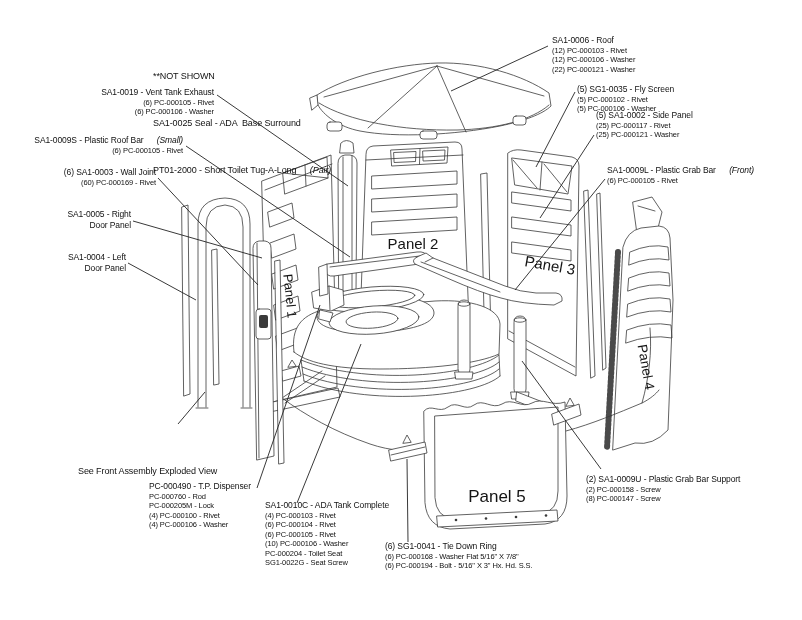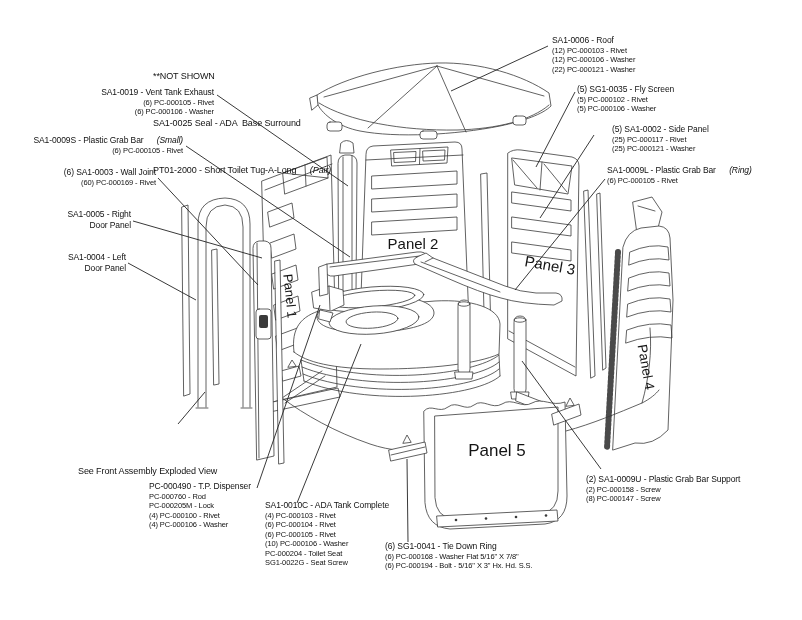--- a/index.html
+++ b/index.html
@@ -184,30 +184,30 @@
       <div class="t ns"><span>SA1-0025 Seal - ADA  Base Surround</span></div>
       <div class="t ns"><span>PT01-2000 - Short Toilet Tug-A-Long </span><span class="it">(Pair)</span></div>
     </div>
 
     <div class="lbl left" style="left:78px;top:430px">
       <div class="t ns">See Front Assembly Exploded View</div>
     </div>
 
   <div class="lbl left" style="left: 552px; top: 35px;"><div class="t"><span>SA1-0006 - Roof</span></div><div class="s">(12) PC-000103 - Rivet</div><div class="s">(12) PC-000106 - Washer</div><div class="s">(22) PC-000121 - Washer</div></div>
       <div class="lbl left" style="left: 577px; top: 84px;"><div class="t"><span>(5) SG1-0035 - Fly Screen</span></div><div class="s">(5) PC-000102 - Rivet</div><div class="s">(5) PC-000106 - Washer</div></div>
-      <div class="lbl left" style="left: 596px; top: 124px; margin-left: 16px;"><div class="t"><span>(5) SA1-0002 - Side Panel</span></div><div class="s">(25) PC-000117 - Rivet</div><div class="s">(25) PC-000121 - Washer</div></div>
-      <div class="lbl left" style="left: 607px; top: 165px;"><div class="t"><span>SA1-0009L - Plastic Grab Bar </span><span class="it">(Ring)</span></div><div class="s">(6) PC-000105 - Rivet</div></div>
+      <div class="lbl left" style="left: 596px; top: 110px;"><div class="t"><span>(5) SA1-0002 - Side Panel</span></div><div class="s">(25) PC-000117 - Rivet</div><div class="s">(25) PC-000121 - Washer</div></div>
+      <div class="lbl left" style="left: 607px; top: 165px;"><div class="t"><span>SA1-0009L - Plastic Grab Bar </span><span class="it">(Front)</span></div><div class="s">(6) PC-000105 - Rivet</div></div>
       <div class="lbl left" style="left: 586px; top: 474px;"><div class="t"><span>(2) SA1-0009U - Plastic Grab Bar Support</span></div><div class="s">(2) PC-000158 - Screw</div><div class="s">(8) PC-000147 - Screw</div></div>
       <div class="lbl right" style="right: 588px; top: 87px;"><div class="t"><span>SA1-0019 - Vent Tank Exhaust</span></div><div class="s">(6) PC-000105 - Rivet</div><div class="s">(6) PC-000106 - Washer</div></div>
-      <div class="lbl right" style="right: 619px; top: 135px;"><div class="t"><span>SA1-0009S - Plastic Grab Bar </span><span class="it">(Small)</span></div><div class="s">(6) PC-000105 - Rivet</div></div>
+      <div class="lbl right" style="right: 619px; top: 135px;"><div class="t"><span>SA1-0009S - Plastic Roof Bar </span><span class="it">(Small)</span></div><div class="s">(6) PC-000105 - Rivet</div></div>
       <div class="lbl right" style="right: 646px; top: 167px;"><div class="t"><span>(6) SA1-0003 - Wall Joint</span></div><div class="s">(60) PC-000169 - Rivet</div></div>
       <div class="lbl right" style="right: 671px; top: 209px;"><div class="t"><span>SA1-0005 - Right</span></div><div class="t"><span>Door Panel</span></div></div>
       <div class="lbl right" style="right: 676px; top: 252px;"><div class="t"><span>SA1-0004 - Left</span></div><div class="t"><span>Door Panel</span></div></div>
       <div class="lbl left" style="left: 149px; top: 481px;"><div class="t"><span>PC-000490 - T.P. Dispenser</span></div><div class="s">PC-000760 - Rod</div><div class="s">PC-000205M - Lock</div><div class="s">(4) PC-000100 - Rivet</div><div class="s">(4) PC-000106 - Washer</div></div>
       <div class="lbl left" style="left: 265px; top: 500px;"><div class="t"><span>SA1-0010C - ADA Tank Complete</span></div><div class="s">(4) PC-000103 - Rivet</div><div class="s">(6) PC-000104 - Rivet</div><div class="s">(6) PC-000105 - Rivet</div><div class="s">(10) PC-000106 - Washer</div><div class="s">PC-000204 - Toilet Seat</div><div class="s">SG1-0022G - Seat Screw</div></div>
       <div class="lbl left" style="left: 385px; top: 541px;"><div class="t"><span>(6) SG1-0041 - Tie Down Ring</span></div><div class="s">(6) PC-000168 - Washer Flat 5/16" X 7/8"</div><div class="s">(6) PC-000194 - Bolt - 5/16" X 3" Hx. Hd. S.S.</div></div>
       <div class="ptag" style="left: 290px; top: 296px; font-size: 13px; transform: translate(-50%, -50%) rotate(84deg);">Panel 1</div>
       <div class="ptag" style="left: 413px; top: 243px; font-size: 15px; transform: translate(-50%, -50%) rotate(0deg);">Panel 2</div>
       <div class="ptag" style="left: 550px; top: 265px; font-size: 15px; transform: translate(-50%, -50%) rotate(10deg);">Panel 3</div>
       <div class="ptag" style="left: 646px; top: 367px; font-size: 13.5px; transform: translate(-50%, -50%) rotate(80deg);">Panel 4</div>
-      <div class="ptag" style="left: 497px; top: 451px; font-size: 17px; transform: translate(-50%, -50%) rotate(0deg); text-align: right;">Panel 5</div>
+      <div class="ptag" style="left: 497px; top: 497px; font-size: 17px; transform: translate(-50%, -50%) rotate(0deg); text-align: right;">Panel 5</div>
     </div>
 </div>
 
 </body></html>

